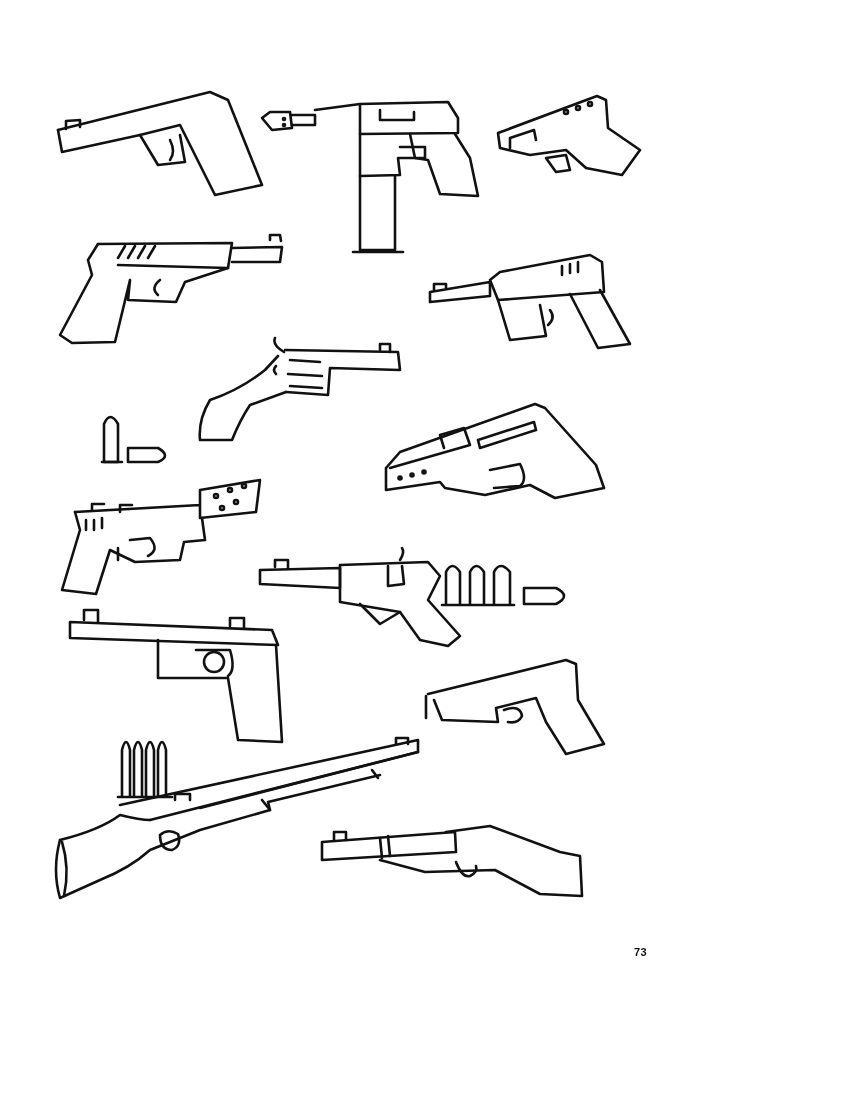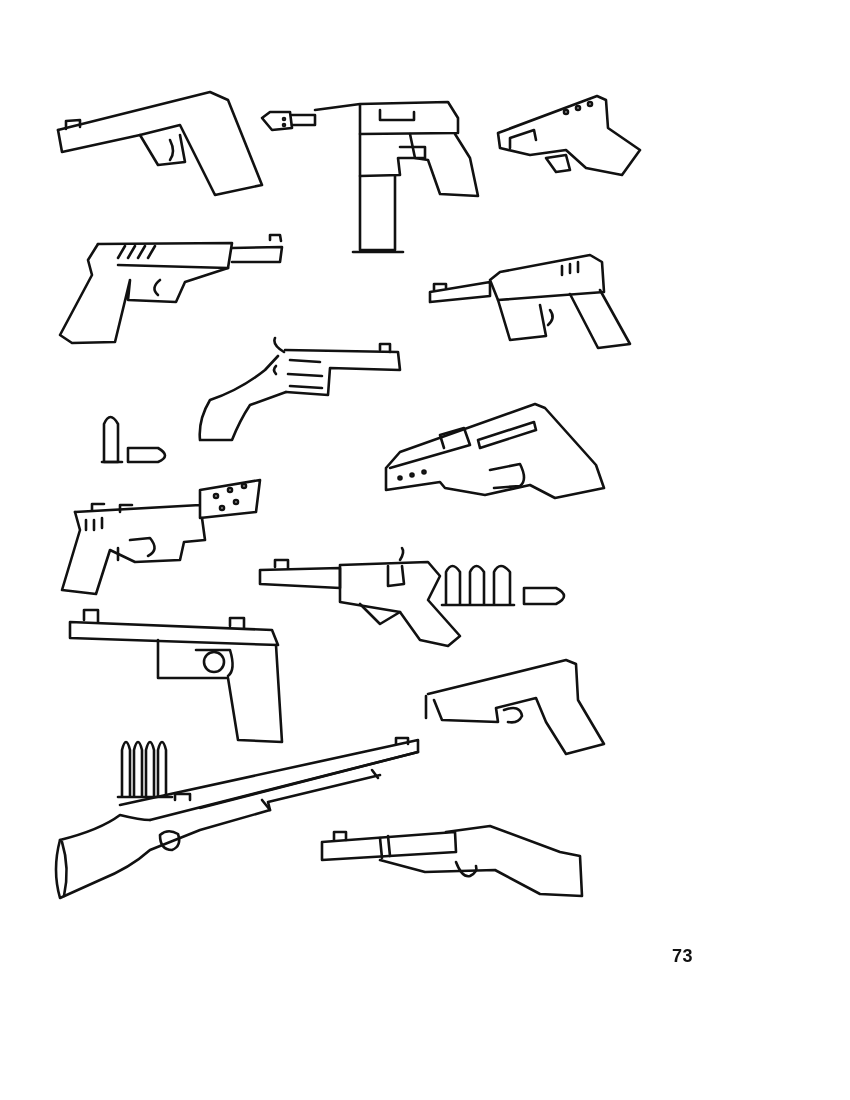--- a/index.html
+++ b/index.html
@@ -1,19 +1,19 @@
 <!DOCTYPE html>
 <html><head>
 <meta charset="utf-8">
 <style>
   html,body{margin:0;padding:0;background:#fff;}
   body{width:850px;height:1100px;position:relative;overflow:hidden;font-family:"Liberation Sans",sans-serif;}
   svg.art{position:absolute;left:0;top:0;}
   svg.art path,svg.art line,svg.art rect,svg.art circle,svg.art polyline,svg.art polygon{fill:none;stroke:#111;stroke-width:2.6;stroke-linecap:round;stroke-linejoin:round;}
-  .page-number{position:absolute;left:672px;top:946px;font-size:18px;font-weight:bold;color:#111;letter-spacing:0.5px;}
+  .page-number{position:absolute;left:634px;top:946px;font-size:11px;font-weight:bold;color:#111;letter-spacing:0.5px;}
 </style>
 </head>
 <body>
 
 <svg class="art" width="850" height="1100" viewBox="0 0 850 1100">
 
   <g>
     <path d="M58 130 L210 92 L228 100 L262 185 L215 195 L180 125 L140 135 L158 165 L185 162 L180 135"></path>
     <path d="M58 130 L62 152 L140 135"></path>
     <path d="M66 129 L66 121 L80 120 L80 127"></path>

